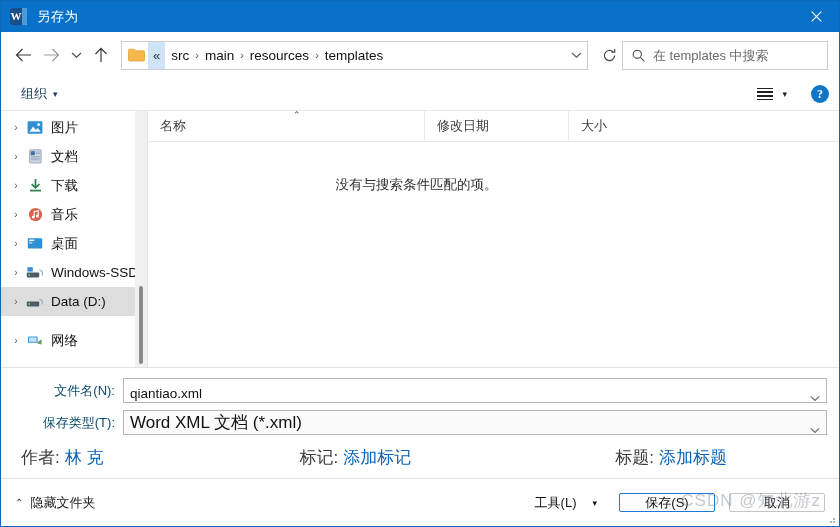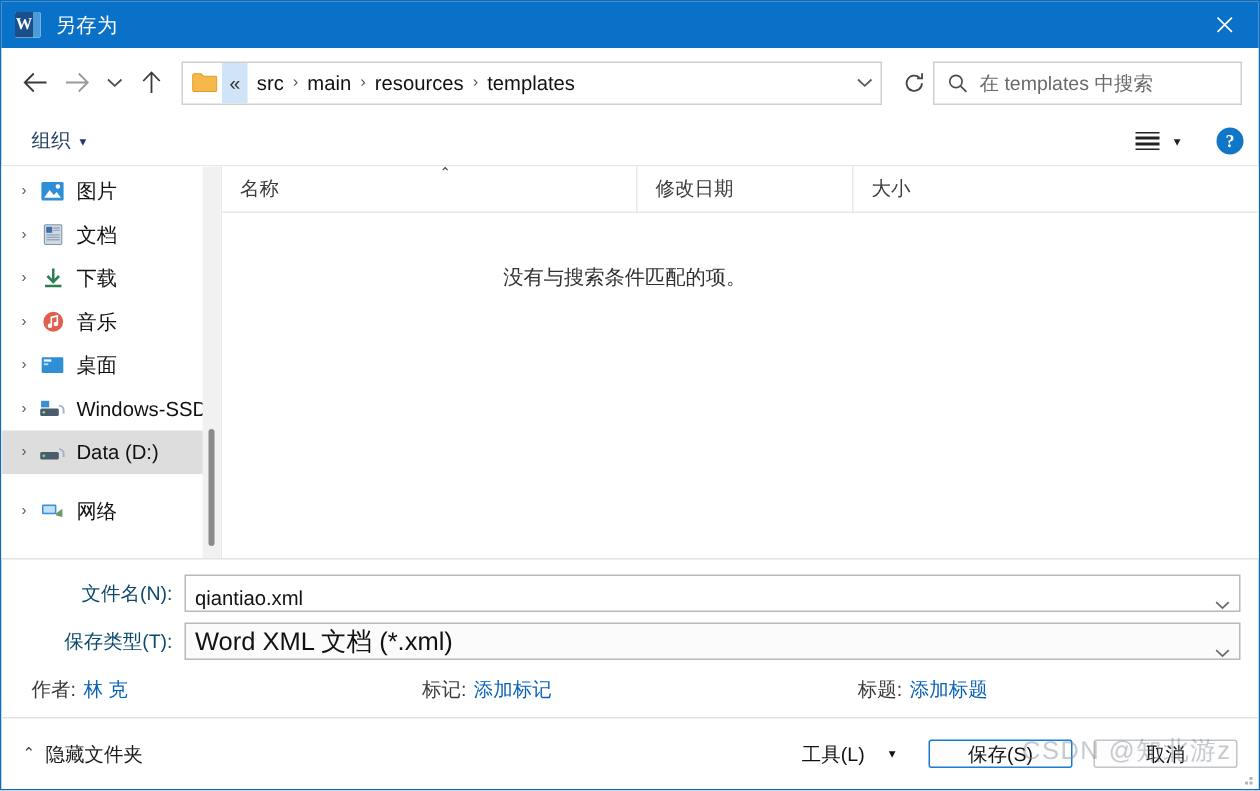--- a/index.html
+++ b/index.html
@@ -436,21 +436,21 @@
     color: #555;
     font-size: 10px;
     flex: 0 0 auto;
   }
 
   .meta-row {
     display: flex;
     align-items: center;
     margin-top: 11px;
     margin-bottom: 9px;
-    font-size: 13px;
+    font-size: 17px;
     padding-left: 8px;
   }
   .meta-group { display: flex; align-items: center; }
   .meta-key { color: #3a3a3a; margin-right: 5px; }
   .meta-val { color: #0a62b8; }
   .meta-val.author { color: #0a62b8; }
   .meta-gap1 { width: 196px; }
   .meta-gap2 { width: 204px; }
 
   

